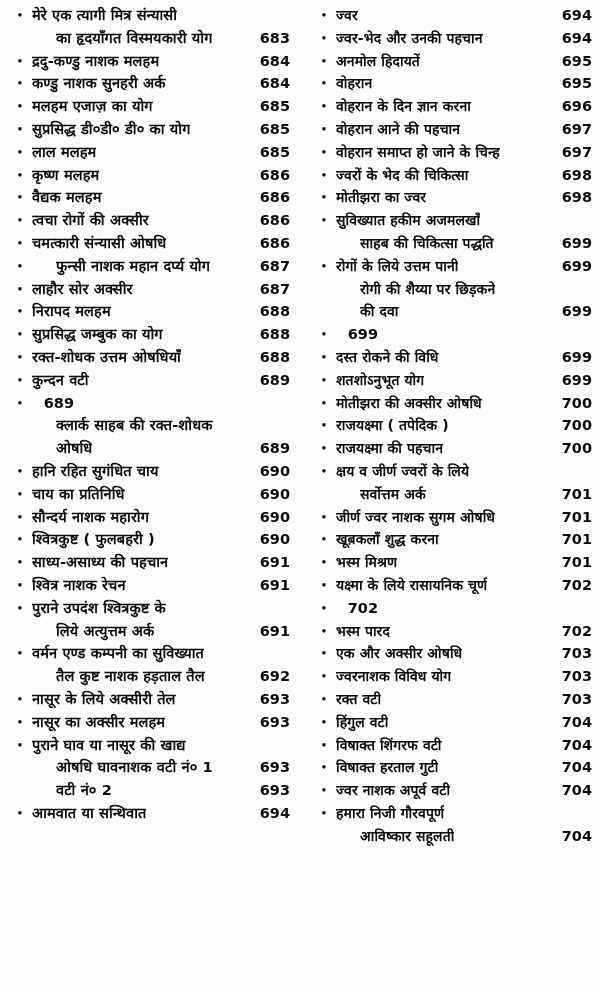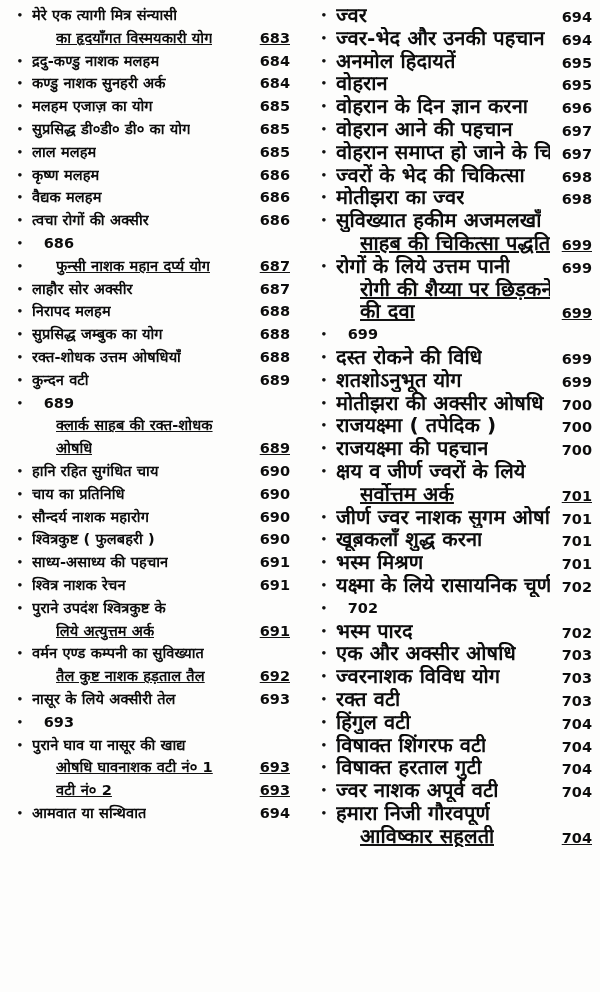--- a/index.html
+++ b/index.html
@@ -80,24 +80,23 @@
     padding-left: 8px;
     min-width: 34px;
     text-align: right;
     flex: 0 0 auto;
   }
   .entry-line .page-no.empty { visibility: hidden; }
 
   
   .cont-line {
     padding-left: 24px;
-    text-decoration: underline;
-  }
-
-  .column.right .entry-line .title { font-size: 20px; }
+  }
+
+  .column.right .entry-line .title { font-size: 14px; }
 </style>
 </head>
 <body>
 
 <div class="page">
 
   <div class="column left">
     <ul class="toc-list">
         <li class="toc-entry">
           <span class="bullet">•</span>
@@ -162,20 +161,21 @@
         <li class="toc-entry">
           <span class="bullet">•</span>
           <div class="entry-line">
             <span class="title">त्वचा रोगों की अक्सीर</span>
             <span class="page-no">686</span>
           </div>
         </li>
         <li class="toc-entry">
           <span class="bullet">•</span>
           <div class="entry-line">
+            <span class="title">चमत्कारी संन्यासी ओषधि</span>
             <span class="page-no">686</span>
           </div>
         </li>
         <li class="toc-entry">
           <span class="bullet">•</span>
           <div class="entry-line cont-line">
             <span class="title">फुन्सी नाशक महान दर्प्य योग</span>
             <span class="page-no">687</span>
           </div>
         </li>
@@ -295,20 +295,21 @@
         <li class="toc-entry">
           <span class="bullet">•</span>
           <div class="entry-line">
             <span class="title">नासूर के लिये अक्सीरी तेल</span>
             <span class="page-no">693</span>
           </div>
         </li>
         <li class="toc-entry">
           <span class="bullet">•</span>
           <div class="entry-line">
+            <span class="title">नासूर का अक्सीर मलहम</span>
             <span class="page-no">693</span>
           </div>
         </li>
         <li class="toc-entry">
           <span class="bullet">•</span>
           <div class="entry-line">
             <span class="title">पुराने घाव या नासूर की खाद्य</span>
             <span class="page-no empty"></span>
           </div>
           <div class="entry-line cont-line">

